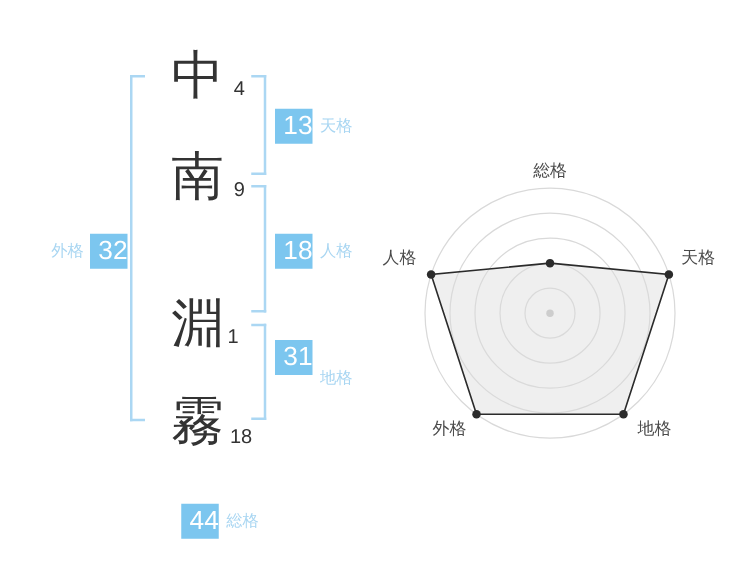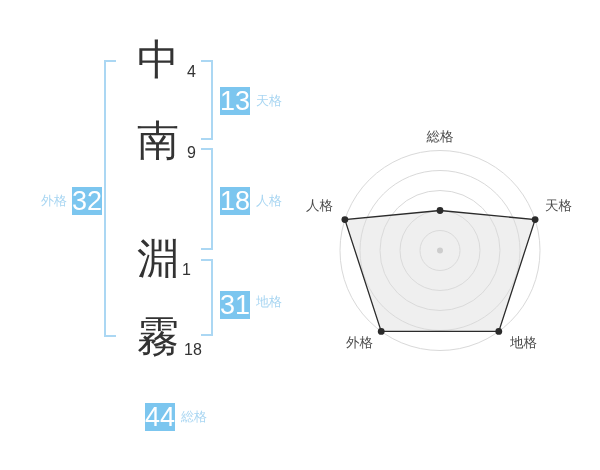--- a/index.html
+++ b/index.html
@@ -31,25 +31,25 @@
     border-top:2px solid var(--bracket,#abd7f3);
     border-bottom:2px solid var(--bracket,#abd7f3);
   }
   .b1{top:60px;height:80px}
   .b2{top:148px;height:102px}
   .b3{top:259px;height:77px}
   
   .badge{
     position:absolute;width:30px;height:28px;
     background:var(--badge-bg,#7cc6ef);color:var(--badge-text,#fff);
-    font-size:27px;line-height:28px;text-align:right;
+    font-size:21px;line-height:28px;text-align:right;
   }
   .bg-ten{left:220px;top:87px}
   .bg-jin{left:220px;top:187px}
-  .bg-chi{left:220px;top:291px}
+  .bg-chi{left:220px;top:272px}
   .bg-gai{left:72px;top:187px}
   .bg-sou{left:145px;top:403px}
   .blabel{
     position:absolute;font-size:13px;line-height:14px;
     color:var(--pale-blue,#a9d6f2);white-space:nowrap;
   }
   .lb-ten{left:256px;top:94px}
   .lb-jin{left:256px;top:194px}
   .lb-chi{left:256px;top:295px}
   .lb-gai{left:30px;top:194px;width:37px;text-align:right}

